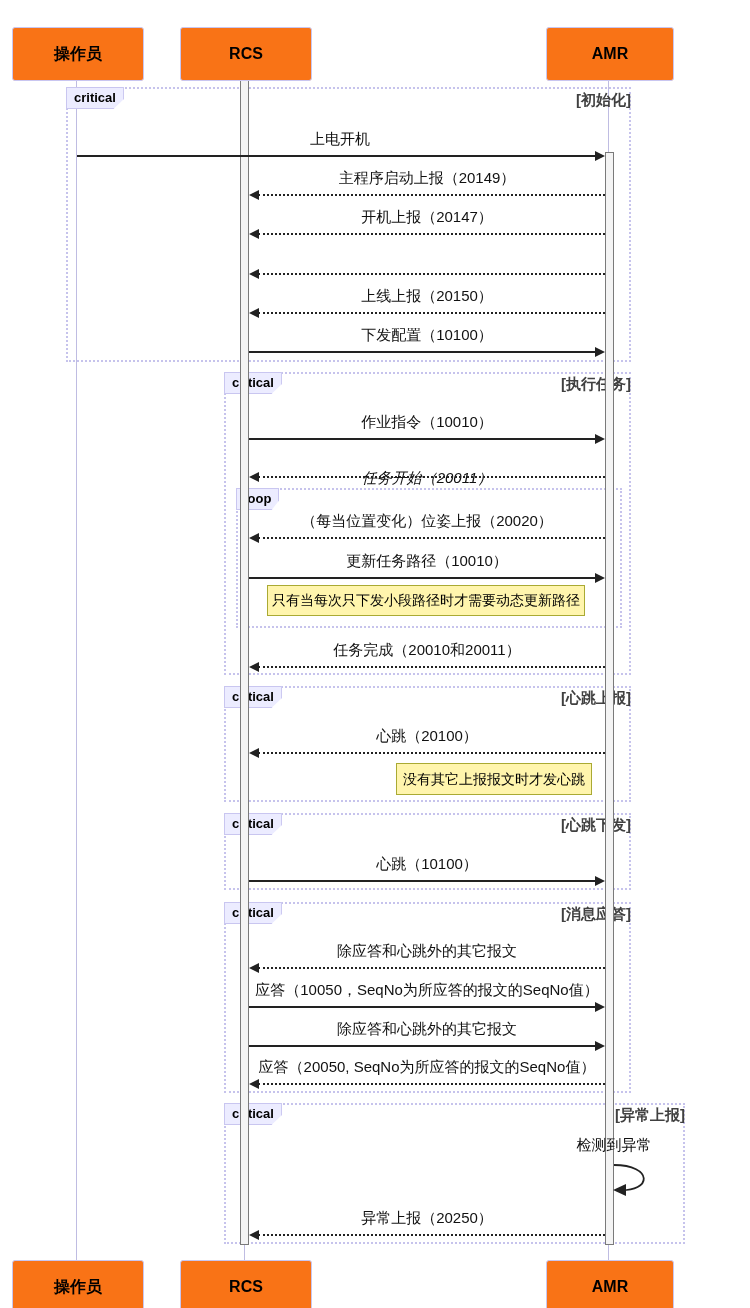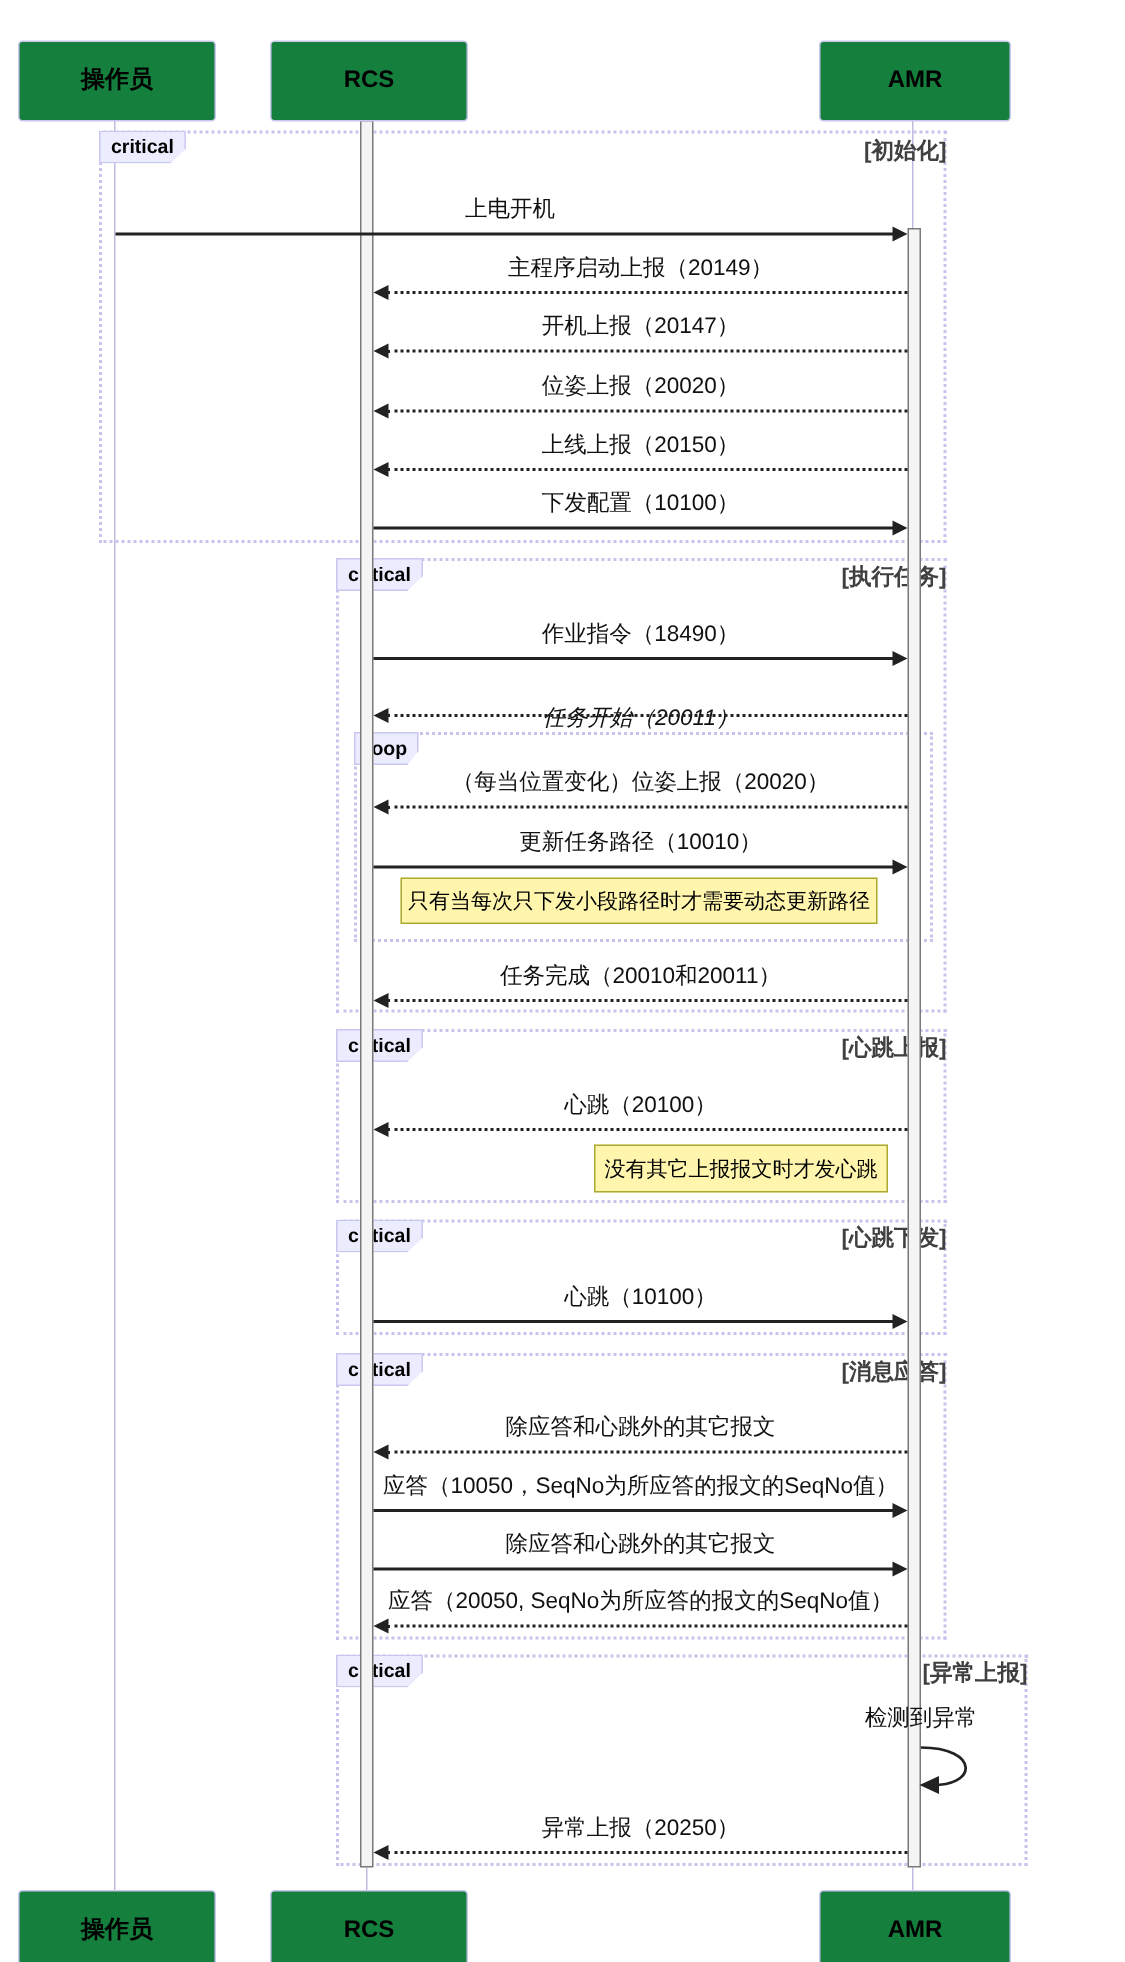--- a/index.html
+++ b/index.html
@@ -1,19 +1,19 @@
 <!DOCTYPE html>
 <html><head>
 <meta charset="utf-8">
 <style>
   html,body{margin:0;padding:0;background:#ffffff;}
   #diagram{position:relative;width:750px;height:1308px;overflow:hidden;background:#fff;
            font-family:"Liberation Sans","DejaVu Sans",sans-serif;color:#111;}
   .abs{position:absolute;}
-  .actor-box{position:absolute;width:130px;height:52px;background:#15803d;border:1px solid #c9c6f0;
+  .actor-box{position:absolute;width:130px;height:52px;background:#f97316;border:1px solid #c9c6f0;
              border-radius:3px;text-align:center;line-height:52px;font-size:16px;font-weight:600;color:#000;}
   .lifeline{position:absolute;width:1px;background:#bfbce2;}
   .activation{position:absolute;width:9px;background:#f4f4f4;border:1px solid #7a7a7a;box-sizing:border-box;}
   .block{position:absolute;border:2px dotted #c6c3ec;box-sizing:border-box;}
   .block-label{position:absolute;background:#ECECFF;border:1px solid #c9c6f0;font-size:13px;font-weight:600;
                color:#000;padding:2px 7px 3px 7px;clip-path:polygon(0 0,100% 0,100% 55%,82% 100%,0 100%);}
   .block-title{position:absolute;font-size:15px;font-weight:700;color:#404040;text-align:right;height:20px;}
   .msg-label{position:absolute;font-size:15px;color:#111;text-align:center;height:20px;white-space:nowrap;}
   .line-solid{position:absolute;height:0;border-top:2px solid #222;}
   .line-dotted{position:absolute;height:0;border-top:2px dotted #222;}
@@ -64,33 +64,32 @@
   <div class="head-right" style="left:595px;top:151px;"></div>
 
   <div class="msg-label" style="left:247px;top:169px;width:360px;">主程序启动上报（20149）</div>
   <div class="line-dotted" style="left:258px;top:194px;width:347px;"></div>
   <div class="head-left" style="left:249px;top:190px;"></div>
 
   <div class="msg-label" style="left:247px;top:208px;width:360px;">开机上报（20147）</div>
   <div class="line-dotted" style="left:258px;top:233px;width:347px;"></div>
   <div class="head-left" style="left:249px;top:229px;"></div>
 
-  <div class="msg-label" style="left:247px;top:248px;width:360px;">位姿上报（20020）</div>
   <div class="line-dotted" style="left:258px;top:273px;width:347px;"></div>
   <div class="head-left" style="left:249px;top:269px;"></div>
 
   <div class="msg-label" style="left:247px;top:287px;width:360px;">上线上报（20150）</div>
   <div class="line-dotted" style="left:258px;top:312px;width:347px;"></div>
   <div class="head-left" style="left:249px;top:308px;"></div>
 
   <div class="msg-label" style="left:247px;top:326px;width:360px;">下发配置（10100）</div>
   <div class="line-solid" style="left:249px;top:351px;width:347px;"></div>
   <div class="head-right" style="left:595px;top:347px;"></div>
 
-  <div class="msg-label" style="left:247px;top:413px;width:360px;">作业指令（18490）</div>
+  <div class="msg-label" style="left:247px;top:413px;width:360px;">作业指令（10010）</div>
   <div class="line-solid" style="left:249px;top:438px;width:347px;"></div>
   <div class="head-right" style="left:595px;top:434px;"></div>
 
   <div class="msg-label" style="left:247px;top:469px;width:360px;font-style:italic;">任务开始（20011）</div>
   <div class="line-dotted" style="left:258px;top:476px;width:347px;"></div>
   <div class="head-left" style="left:249px;top:472px;"></div>
 
   <div class="msg-label" style="left:247px;top:512px;width:360px;">（每当位置变化）位姿上报（20020）</div>
   <div class="line-dotted" style="left:258px;top:537px;width:347px;"></div>
   <div class="head-left" style="left:249px;top:533px;"></div>

